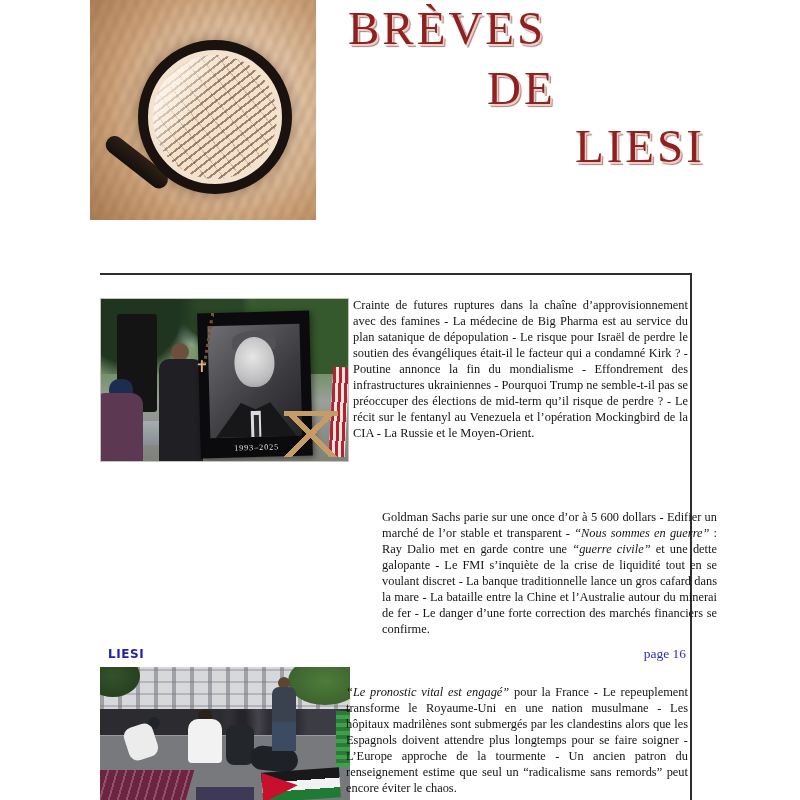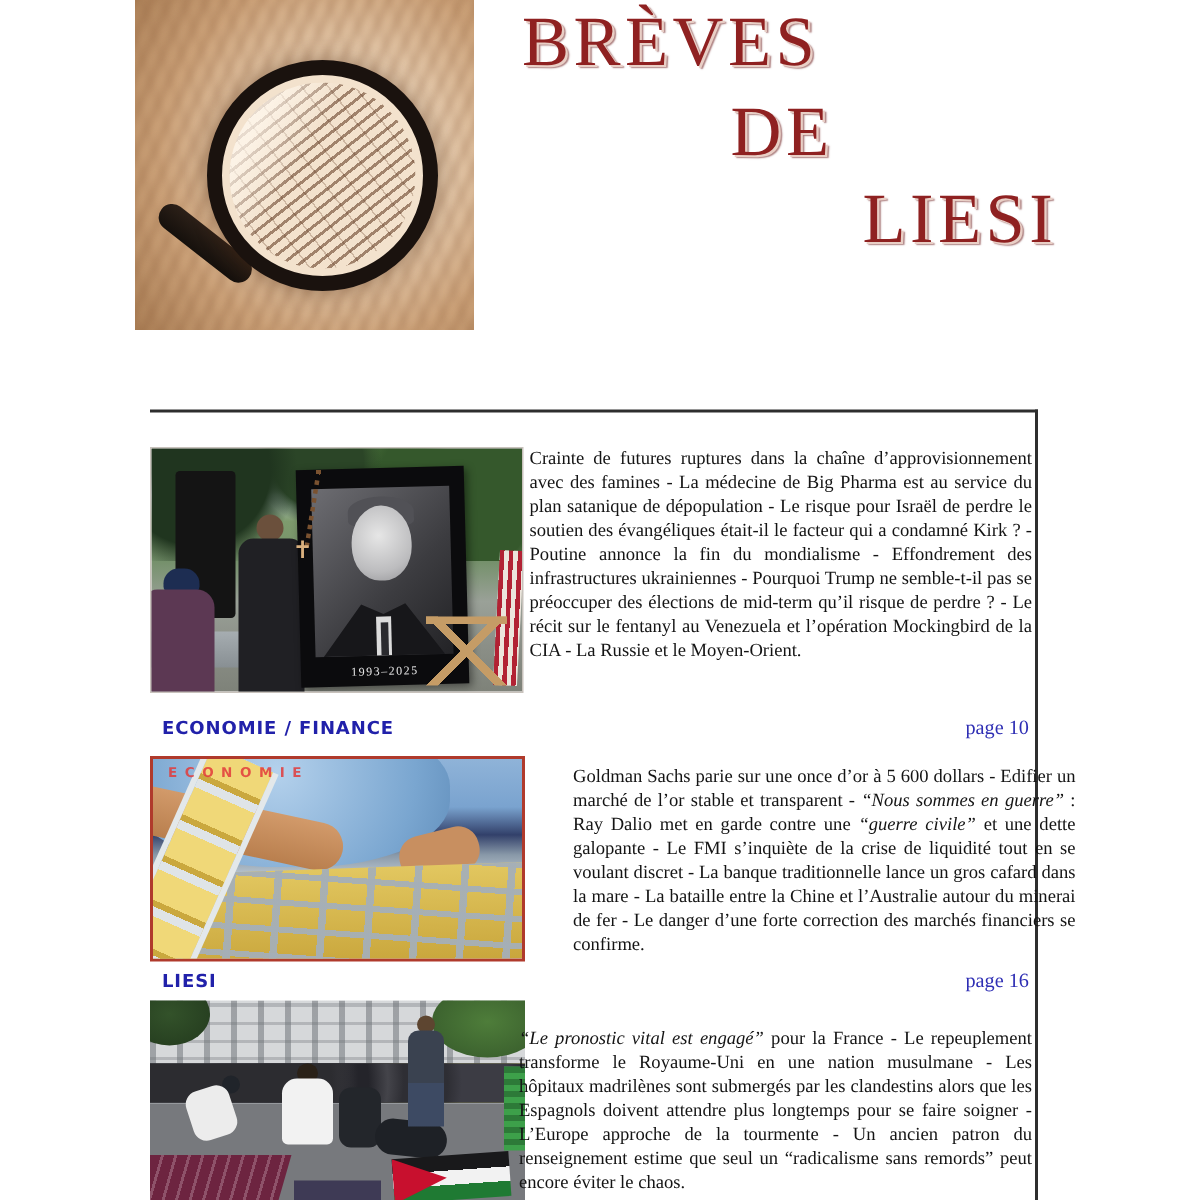--- a/index.html
+++ b/index.html
@@ -228,33 +228,21 @@
       <div class="memorial-caption">1993–2025</div>
     </div>
     <div class="rosary-strand"></div>
     <div class="rosary-cross">✝</div>
     <div class="geo-us-flag"></div>
     <div class="geo-chair"></div>
   </div>
 
   <div class="body-text geo-text"><span>Crainte de futures ruptures dans la chaîne d’approvisionnement avec des famines - La médecine de Big Pharma est au service du plan satanique de dépopulation - Le risque pour Israël de perdre le soutien des évangéliques était-il le facteur qui a condamné Kirk ? - Poutine annonce la fin du mondialisme - Effondrement des infrastructures ukrainiennes - Pourquoi Trump ne semble-t-il pas se préoccuper des élections de mid-term qu’il risque de perdre ? - Le récit sur le fentanyl au Venezuela et l’opération Mockingbird de la CIA - La Russie et le Moyen-Orient.</span></div>
 
-  <div class="section-row row-2">
-    <span class="section-name">ECONOMIE / FINANCE</span>
-    <span class="page-ref">page 10</span>
-  </div>
-
-  <div class="econ-img">
-    <div class="econ-shirt"></div>
-    <div class="econ-arm"></div>
-    <div class="econ-hand"></div>
-    <div class="gold-field"></div>
-    <div class="gold-strip"></div>
-    <div class="econ-overlay-text">ECONOMIE</div>
-  </div>
+
 
   <div class="body-text econ-text"><span>Goldman Sachs parie sur une once d’or à 5 600 dollars - Edifier un marché de l’or stable et transparent - </span><span style="font-style: italic;">“Nous sommes en guerre”</span><span> : Ray Dalio met en garde contre une </span><span style="font-style: italic;">“guerre civile”</span><span> et une dette galopante - Le FMI s’inquiète de la crise de liquidité tout en se voulant discret - La banque traditionnelle lance un gros cafard dans la mare - La bataille entre la Chine et l’Australie autour du minerai de fer - Le danger d’une forte correction des marchés financiers se confirme.</span></div>
 
   <div class="section-row row-3">
     <span class="section-name">LIESI</span>
     <span class="page-ref">page 16</span>
   </div>
 
   <div class="europe-img">
     <div class="building-windows"></div>

